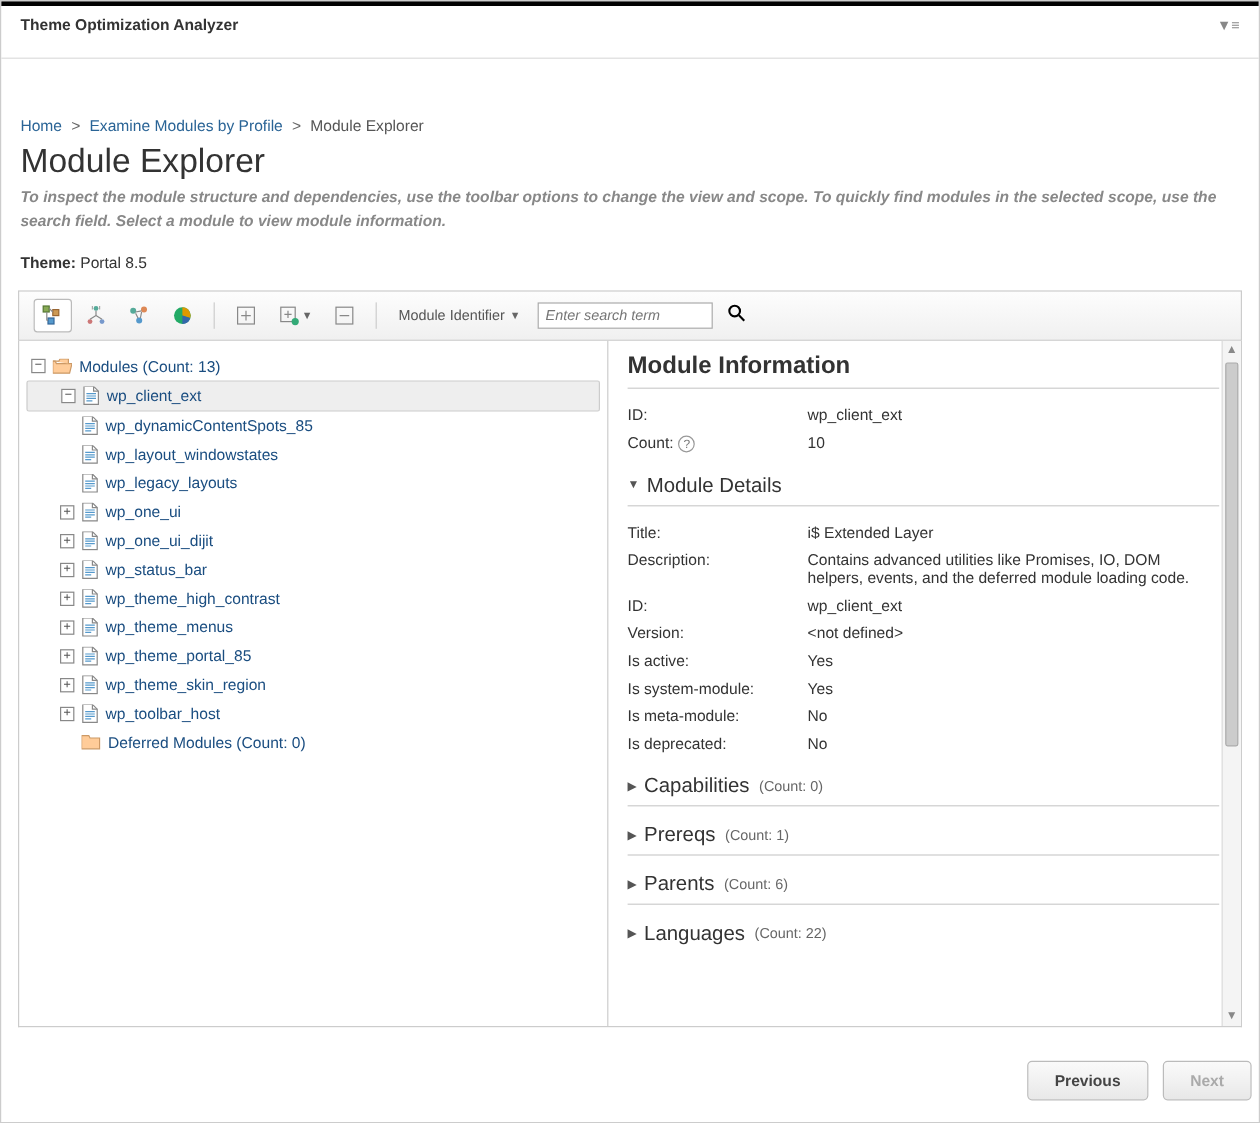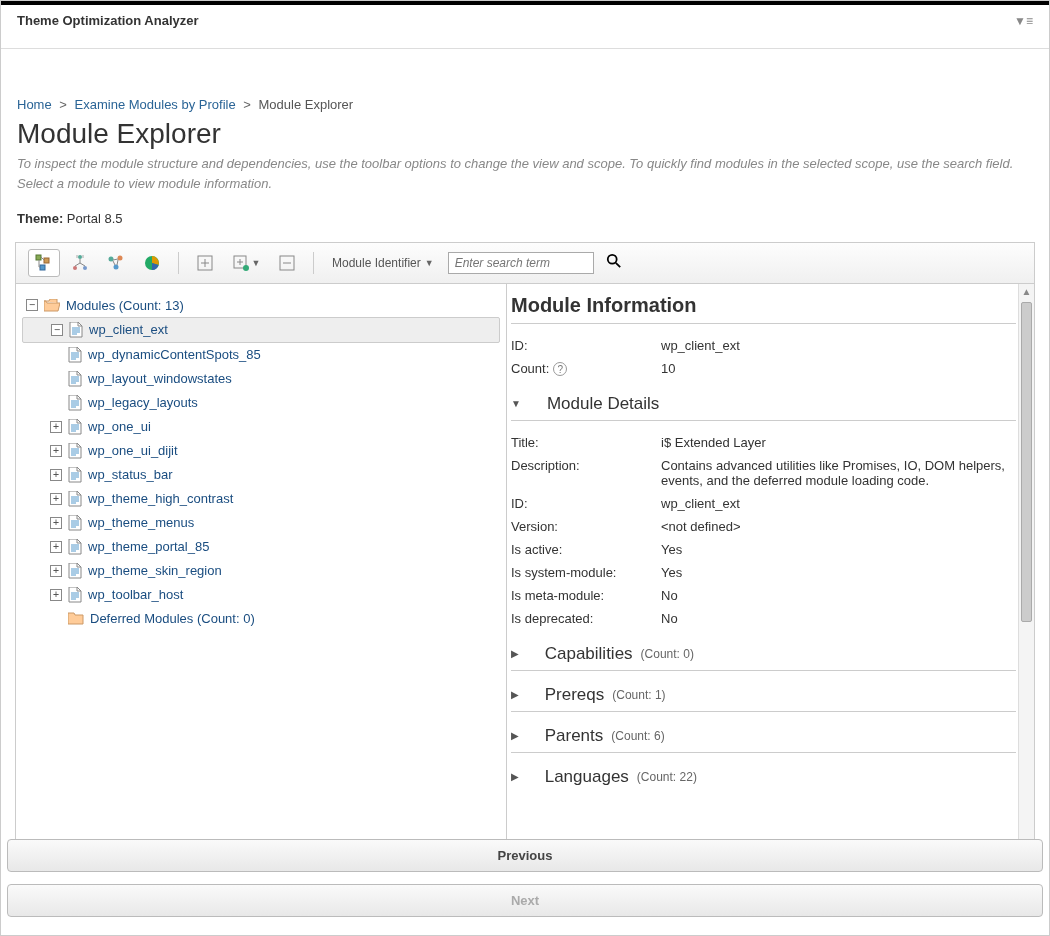--- a/index.html
+++ b/index.html
@@ -7,59 +7,59 @@
 .container { width: 1050px; height: 936px; border: 1px solid #ccc; background: #fff; position: relative; overflow: hidden; }
 .black-bar { height: 4px; background: #000; }
 .header-row { padding: 8px 16px 20px; border-bottom: 1px solid #ddd; display: flex; justify-content: space-between; align-items: center; }
 .app-title { font-weight: bold; font-size: 13px; color: #333; }
 .menu-icon { color: #888; font-size: 12px; cursor: pointer; }
 .breadcrumb { padding: 8px 16px 4px; font-size: 13px; margin-top: 40px; }
 .breadcrumb a { color: #2a6496; text-decoration: none; }
 .breadcrumb .sep { color: #666; margin: 0 4px; }
 .breadcrumb .current { color: #555; }
 .page-title { font-size: 28px; font-weight: normal; color: #333; padding: 2px 16px 2px; }
-.page-desc { font-style: italic; color: #888; font-size: 13px; padding: 2px 16px 10px; line-height: 1.5; }
+.page-desc { font-style: italic; color: #888; font-size: 13px; padding: 2px 16px 10px; line-height: 1.5; font-weight: bold; }
 .meta { padding: 6px 16px 12px; font-size: 13px; line-height: 1.6; }
 .meta b { font-weight: bold; }
 .toolbar { padding: 6px 12px; border: 1px solid #ccc; margin: 0 14px; display: flex; align-items: center; gap: 4px; background: linear-gradient(#fdfdfd,#f0f0f0); }
 .tbtn { width: 32px; height: 28px; display: inline-flex; align-items: center; justify-content: center; border: 1px solid transparent; border-radius: 3px; cursor: pointer; }
 .tbtn.sel { border-color: #bbb; background: #fff; }
 .tbtn svg { width: 18px; height: 18px; }
 .tdiv { width: 1px; height: 22px; background: #ccc; margin: 0 6px; }
 .tlabel { font-size: 12px; color: #555; margin-left: 8px; display: flex; align-items: center; gap: 4px; cursor: pointer; }
 .tlabel .caret { font-size: 9px; color: #666; }
 .search-box { margin-left: 10px; border: 1px solid #aaa; padding: 3px 6px; font-size: 12px; width: 146px; font-style: italic; color: #999; }
 .search-btn { margin-left: 8px; cursor: pointer; font-size: 14px; font-weight: bold; }
 .main { display: flex; margin: 0 14px; border-left: 1px solid #ccc; border-right: 1px solid #ccc; border-bottom: 1px solid #ccc; height: 572px; }
 .tree-panel { width: 490px; padding: 10px 6px; overflow: auto; font-size: 13px; }
-.info-panel { flex: 1; border-left: 1px solid #ccc; padding: 10px 18px 10px 4px; overflow: auto; position: relative; }
+.info-panel { flex: 1; border-left: 1px solid #ccc; padding: 10px 18px 10px 16px; overflow: auto; position: relative; }
 .tree-row { display: flex; align-items: center; padding: 4px 2px; cursor: pointer; white-space: nowrap; }
 .tree-row.selected { background: #eee; border: 1px solid #ccc; border-radius: 2px; }
 .toggle { width: 12px; height: 12px; border: 1px solid #888; background: #fff; display: inline-flex; align-items: center; justify-content: center; font-size: 10px; line-height: 1; margin-right: 6px; cursor: pointer; color: #555; font-family: monospace; }
 .toggle.blank { border: none; background: transparent; }
 .folder-icon { width: 16px; height: 13px; margin-right: 6px; }
 .file-icon { width: 14px; height: 16px; margin-right: 6px; }
 .tree-label { color: #1a4d80; }
 .indent0 { padding-left: 4px; }
 .indent1 { padding-left: 28px; }
 .indent3 { padding-left: 76px; }
 .info-title { font-size: 20px; font-weight: bold; color: #333; margin-bottom: 6px; }
 .info-hr { border: none; border-top: 1px solid #ccc; margin: 6px 0 10px; }
 .info-row { display: flex; padding: 4px 0; font-size: 13px; }
 .info-label { width: 150px; color: #333; }
 .info-val { flex: 1; color: #333; }
 .section-hdr { display: flex; align-items: center; margin-top: 14px; margin-bottom: 4px; cursor: pointer; }
 .section-hdr .tri { font-size: 10px; color: #555; margin-right: 6px; }
-.section-hdr .stitle { font-size: 17px; color: #333; margin-left: 20px; }
+.section-hdr .stitle { font-size: 17px; color: #333; }
 .section-hdr .scount { font-size: 12px; color: #666; margin-left: 8px; }
 .help-icon { display: inline-block; width: 14px; height: 14px; border: 1px solid #999; border-radius: 50%; font-size: 10px; text-align: center; line-height: 13px; color: #777; margin-left: 4px; }
 .scroll-track { position: absolute; right: 0; top: 0; bottom: 0; width: 16px; background: #f4f4f4; border-left: 1px solid #ddd; }
 .scroll-thumb { position: absolute; left: 2px; right: 2px; background: #ccc; border: 1px solid #aaa; border-radius: 2px; }
 .scroll-arrow { position: absolute; left: 0; right: 0; height: 16px; text-align: center; font-size: 10px; color: #888; line-height: 16px; }
-.footer { position: absolute; bottom: 0; left: 0; right: 0; padding: 18px 6px; display: flex; justify-content: flex-end; gap: 12px; flex-direction: column; }
+.footer { position: absolute; bottom: 0; left: 0; right: 0; padding: 18px 6px; display: flex; justify-content: flex-end; gap: 12px; }
 .btn { padding: 8px 22px; border: 1px solid #bbb; border-radius: 4px; background: linear-gradient(#fafafa,#e8e8e8); font-size: 13px; font-weight: bold; color: #444; cursor: pointer; }
 .btn.disabled { color: #aaa; cursor: default; }
 </style>
 </head>
 <body>
 
 <div class="container">
   <div class="black-bar"></div>
 
   <div class="header-row">

